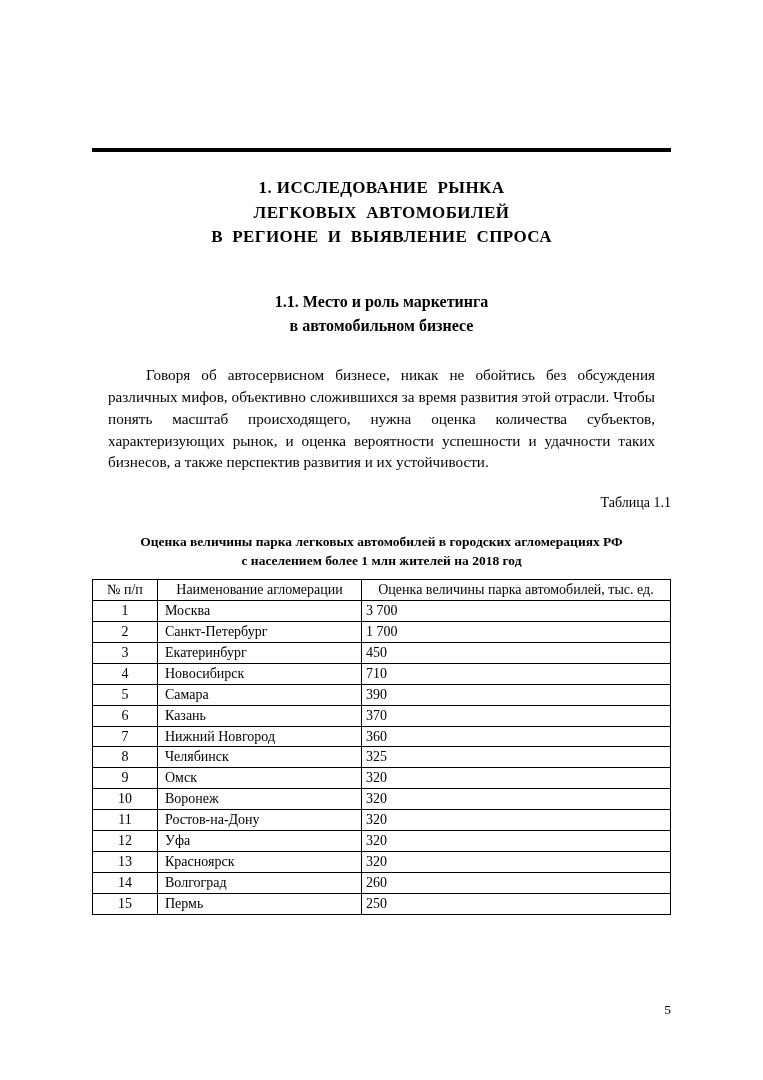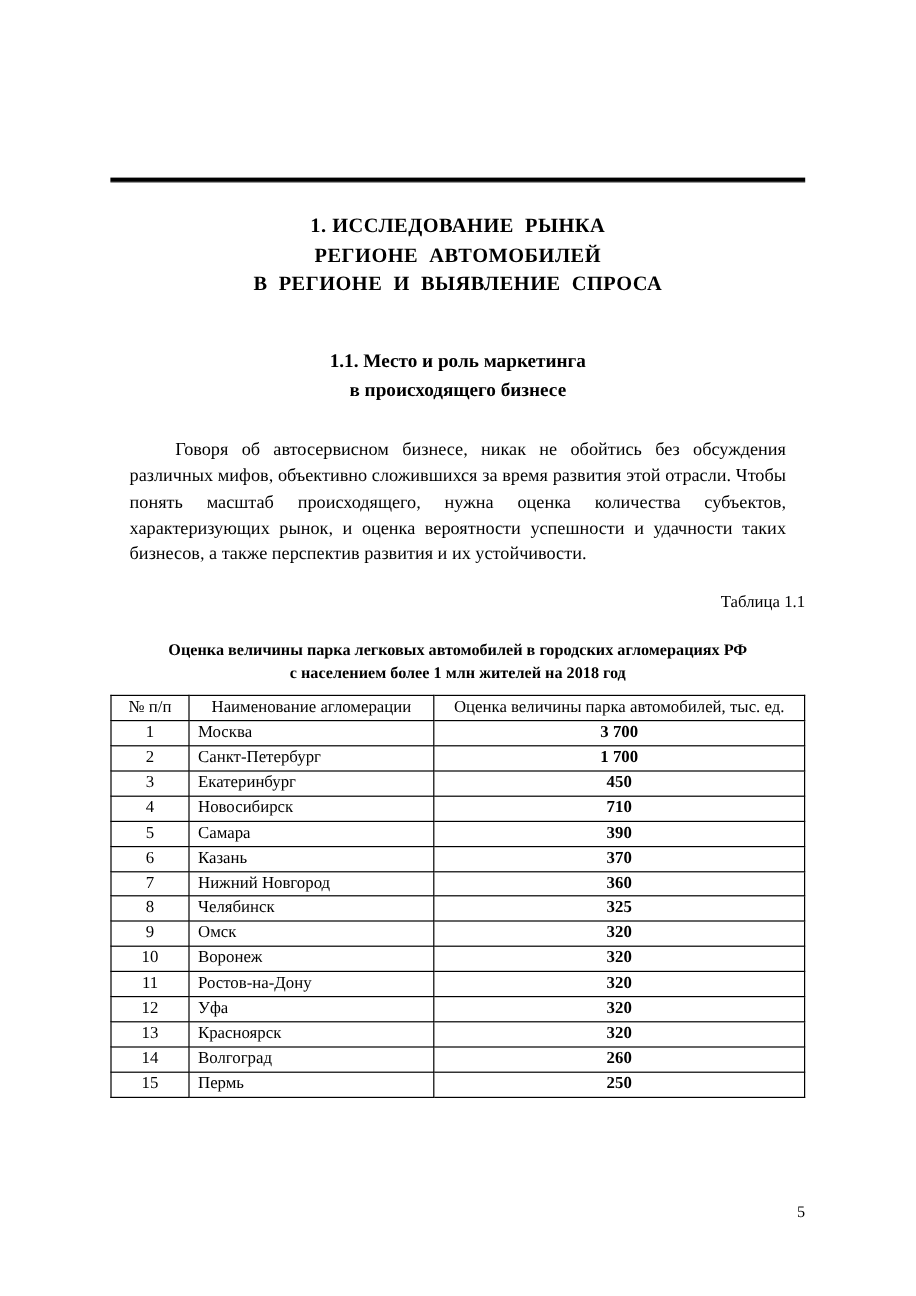--- a/index.html
+++ b/index.html
@@ -94,49 +94,47 @@
   }
   table.data td.col-num {
     text-align: center;
     width: 56px;
   }
   table.data td.col-name {
     text-align: left;
     padding-left: 7px;
   }
   table.data td.col-val {
-    text-align: center;
     width: 300px;
-    font-weight: bold;
   }
   table.data th.col-num { width: 56px; }
   table.data th.col-val { width: 300px; }
   .page-number {
     position: absolute;
     right: 92px;
     bottom: 62px;
     font-size: 13.5px;
   }
 </style>
 </head>
 <body>
 
 <div class="page">
 
   <div class="rule"></div>
 
   <h1 class="chapter-title">
     <span class="line">1. ИССЛЕДОВАНИЕ  РЫНКА</span>
-    <span class="line">РЕГИОНЕ  АВТОМОБИЛЕЙ</span>
+    <span class="line">ЛЕГКОВЫХ  АВТОМОБИЛЕЙ</span>
     <span class="line">В  РЕГИОНЕ  И  ВЫЯВЛЕНИЕ  СПРОСА</span>
   </h1>
 
   <h2 class="section-title">
     <span class="line">1.1. Место и роль маркетинга</span>
-    <span class="line">в происходящего бизнесе</span>
+    <span class="line">в автомобильном бизнесе</span>
   </h2>
 
   <p class="body-text">Говоря об автосервисном бизнесе, никак не обойтись без обсуждения различных мифов, объективно сложившихся за время развития этой отрасли. Чтобы понять масштаб происходящего, нужна оценка количества субъектов, характеризующих рынок, и оценка вероятности успешности и удачности таких бизнесов, а также перспектив развития и их устойчивости.</p>
 
   <div class="table-caption-right">Таблица 1.1</div>
 
   <div class="table-title">
     <span class="line">Оценка величины парка легковых автомобилей в городских агломерациях РФ</span>
     <span class="line">с населением более 1 млн жителей на 2018 год</span>
   </div>

